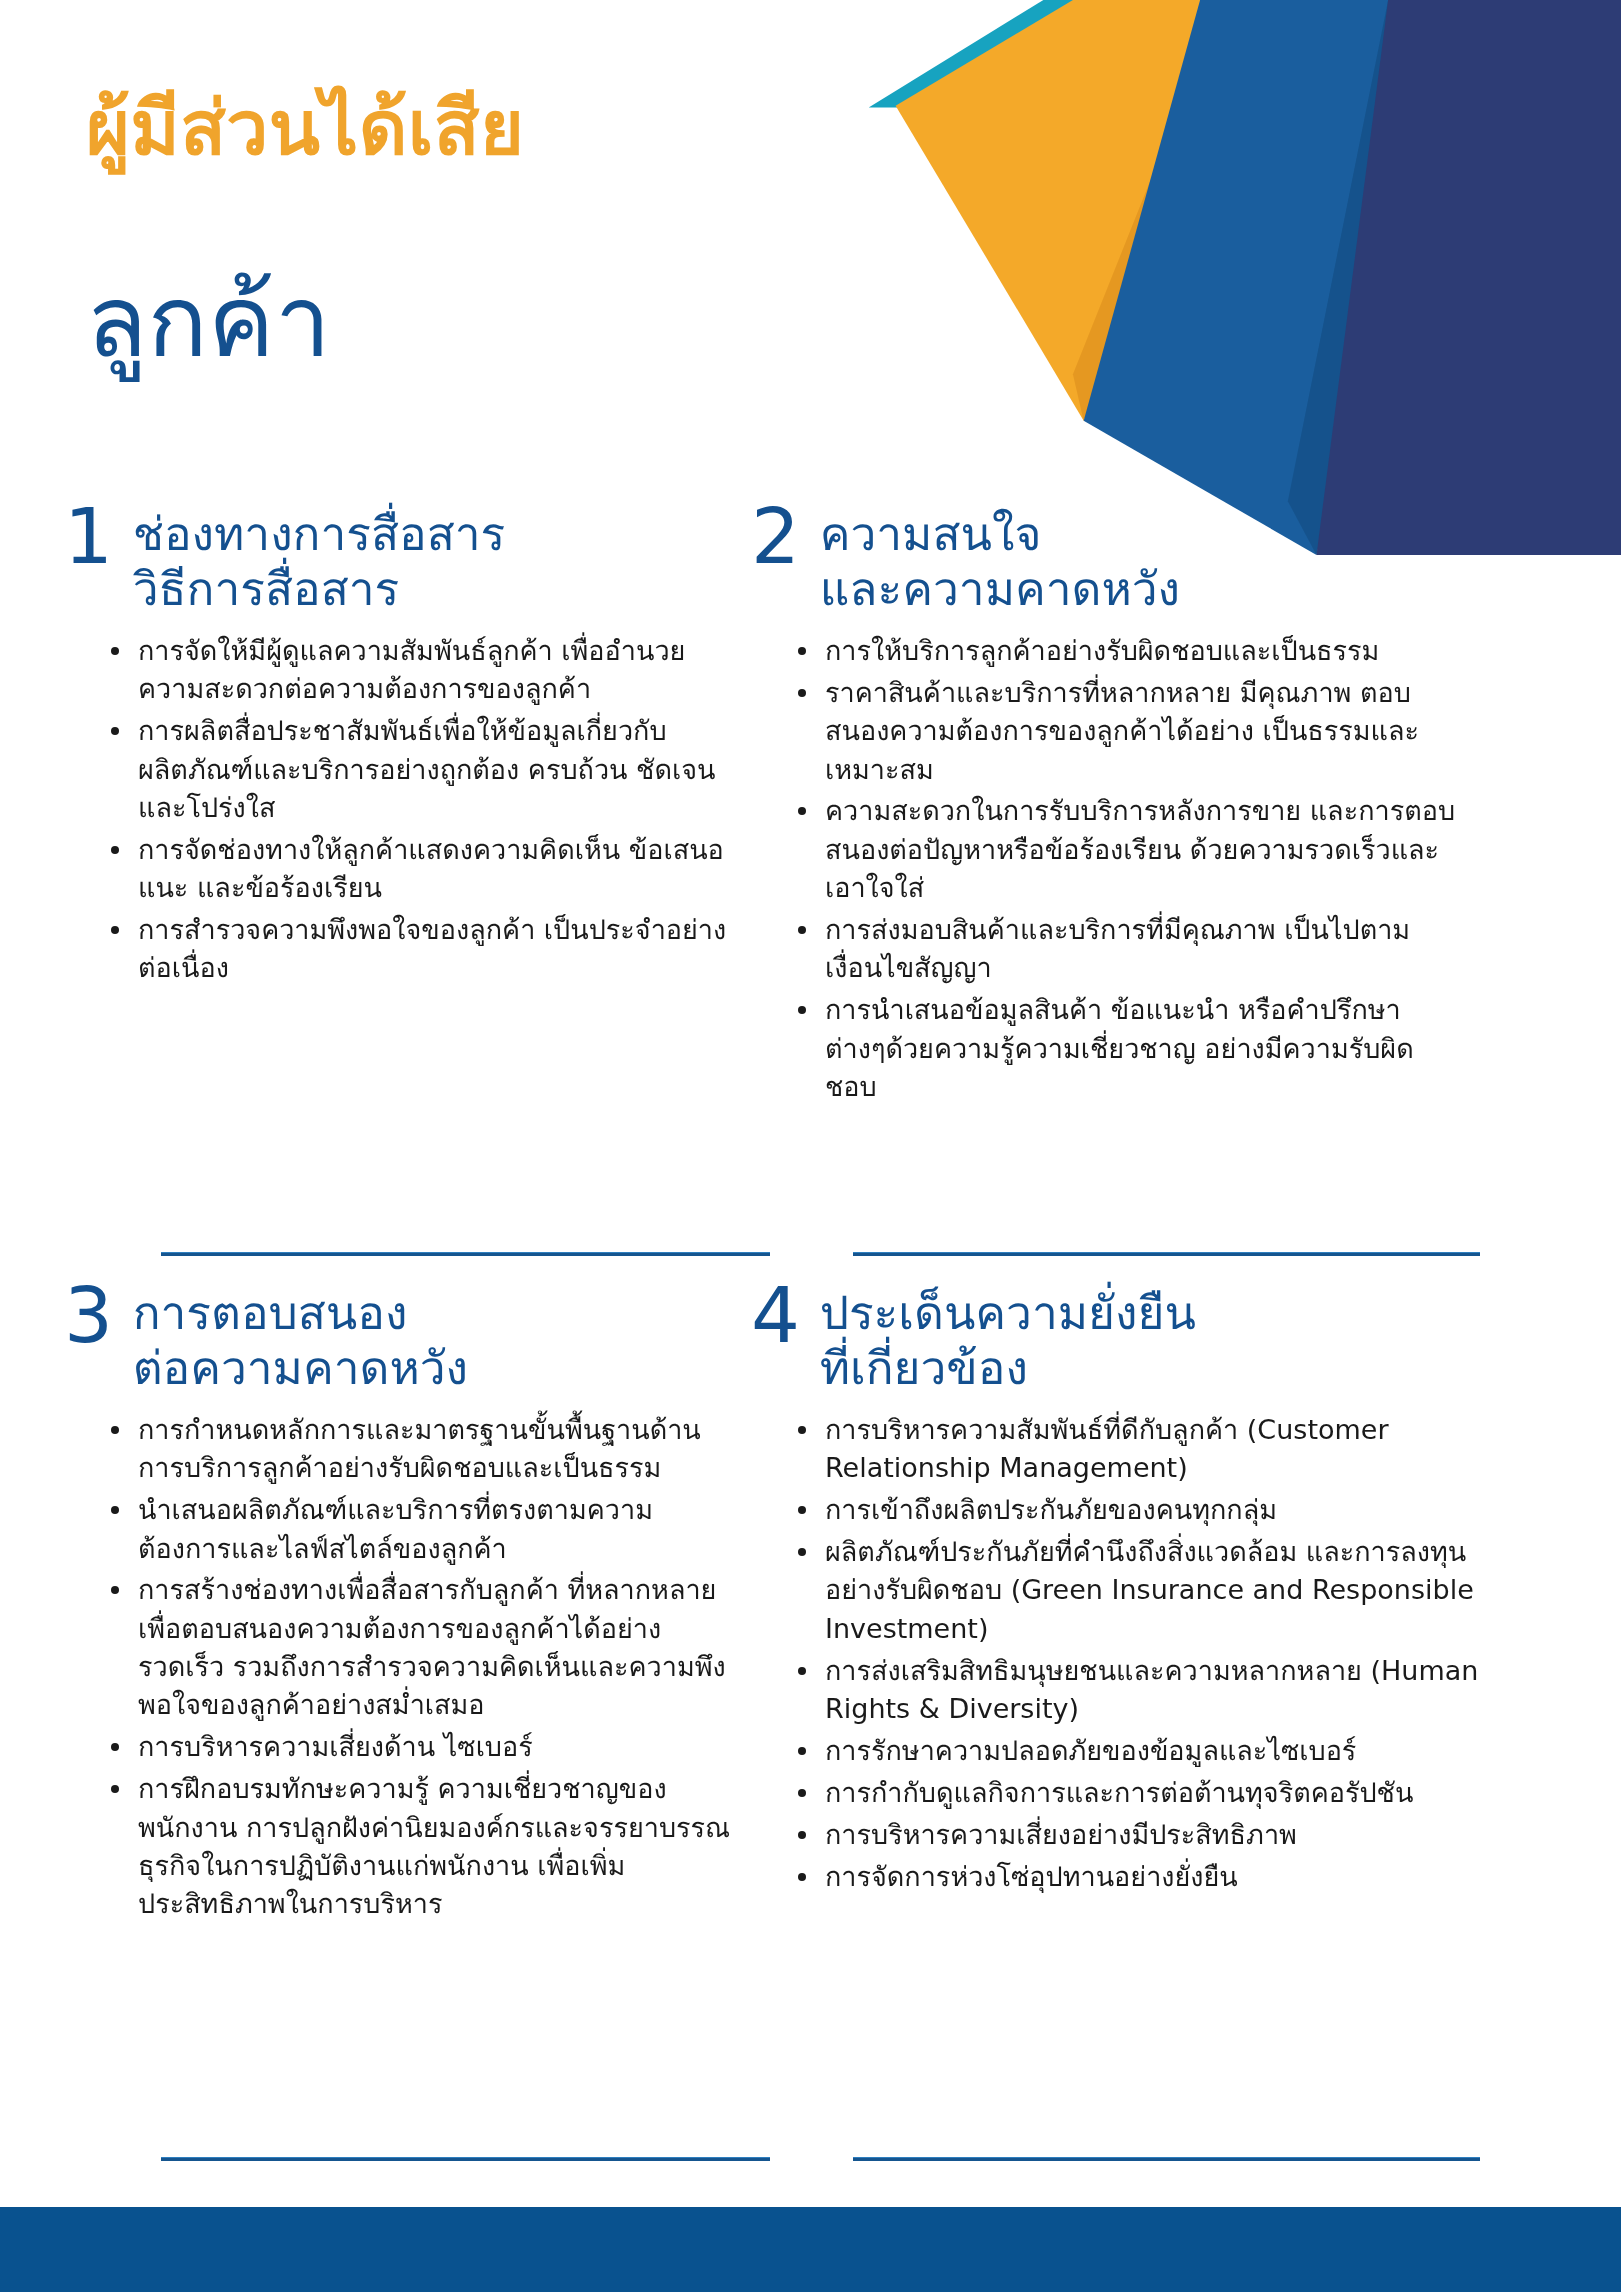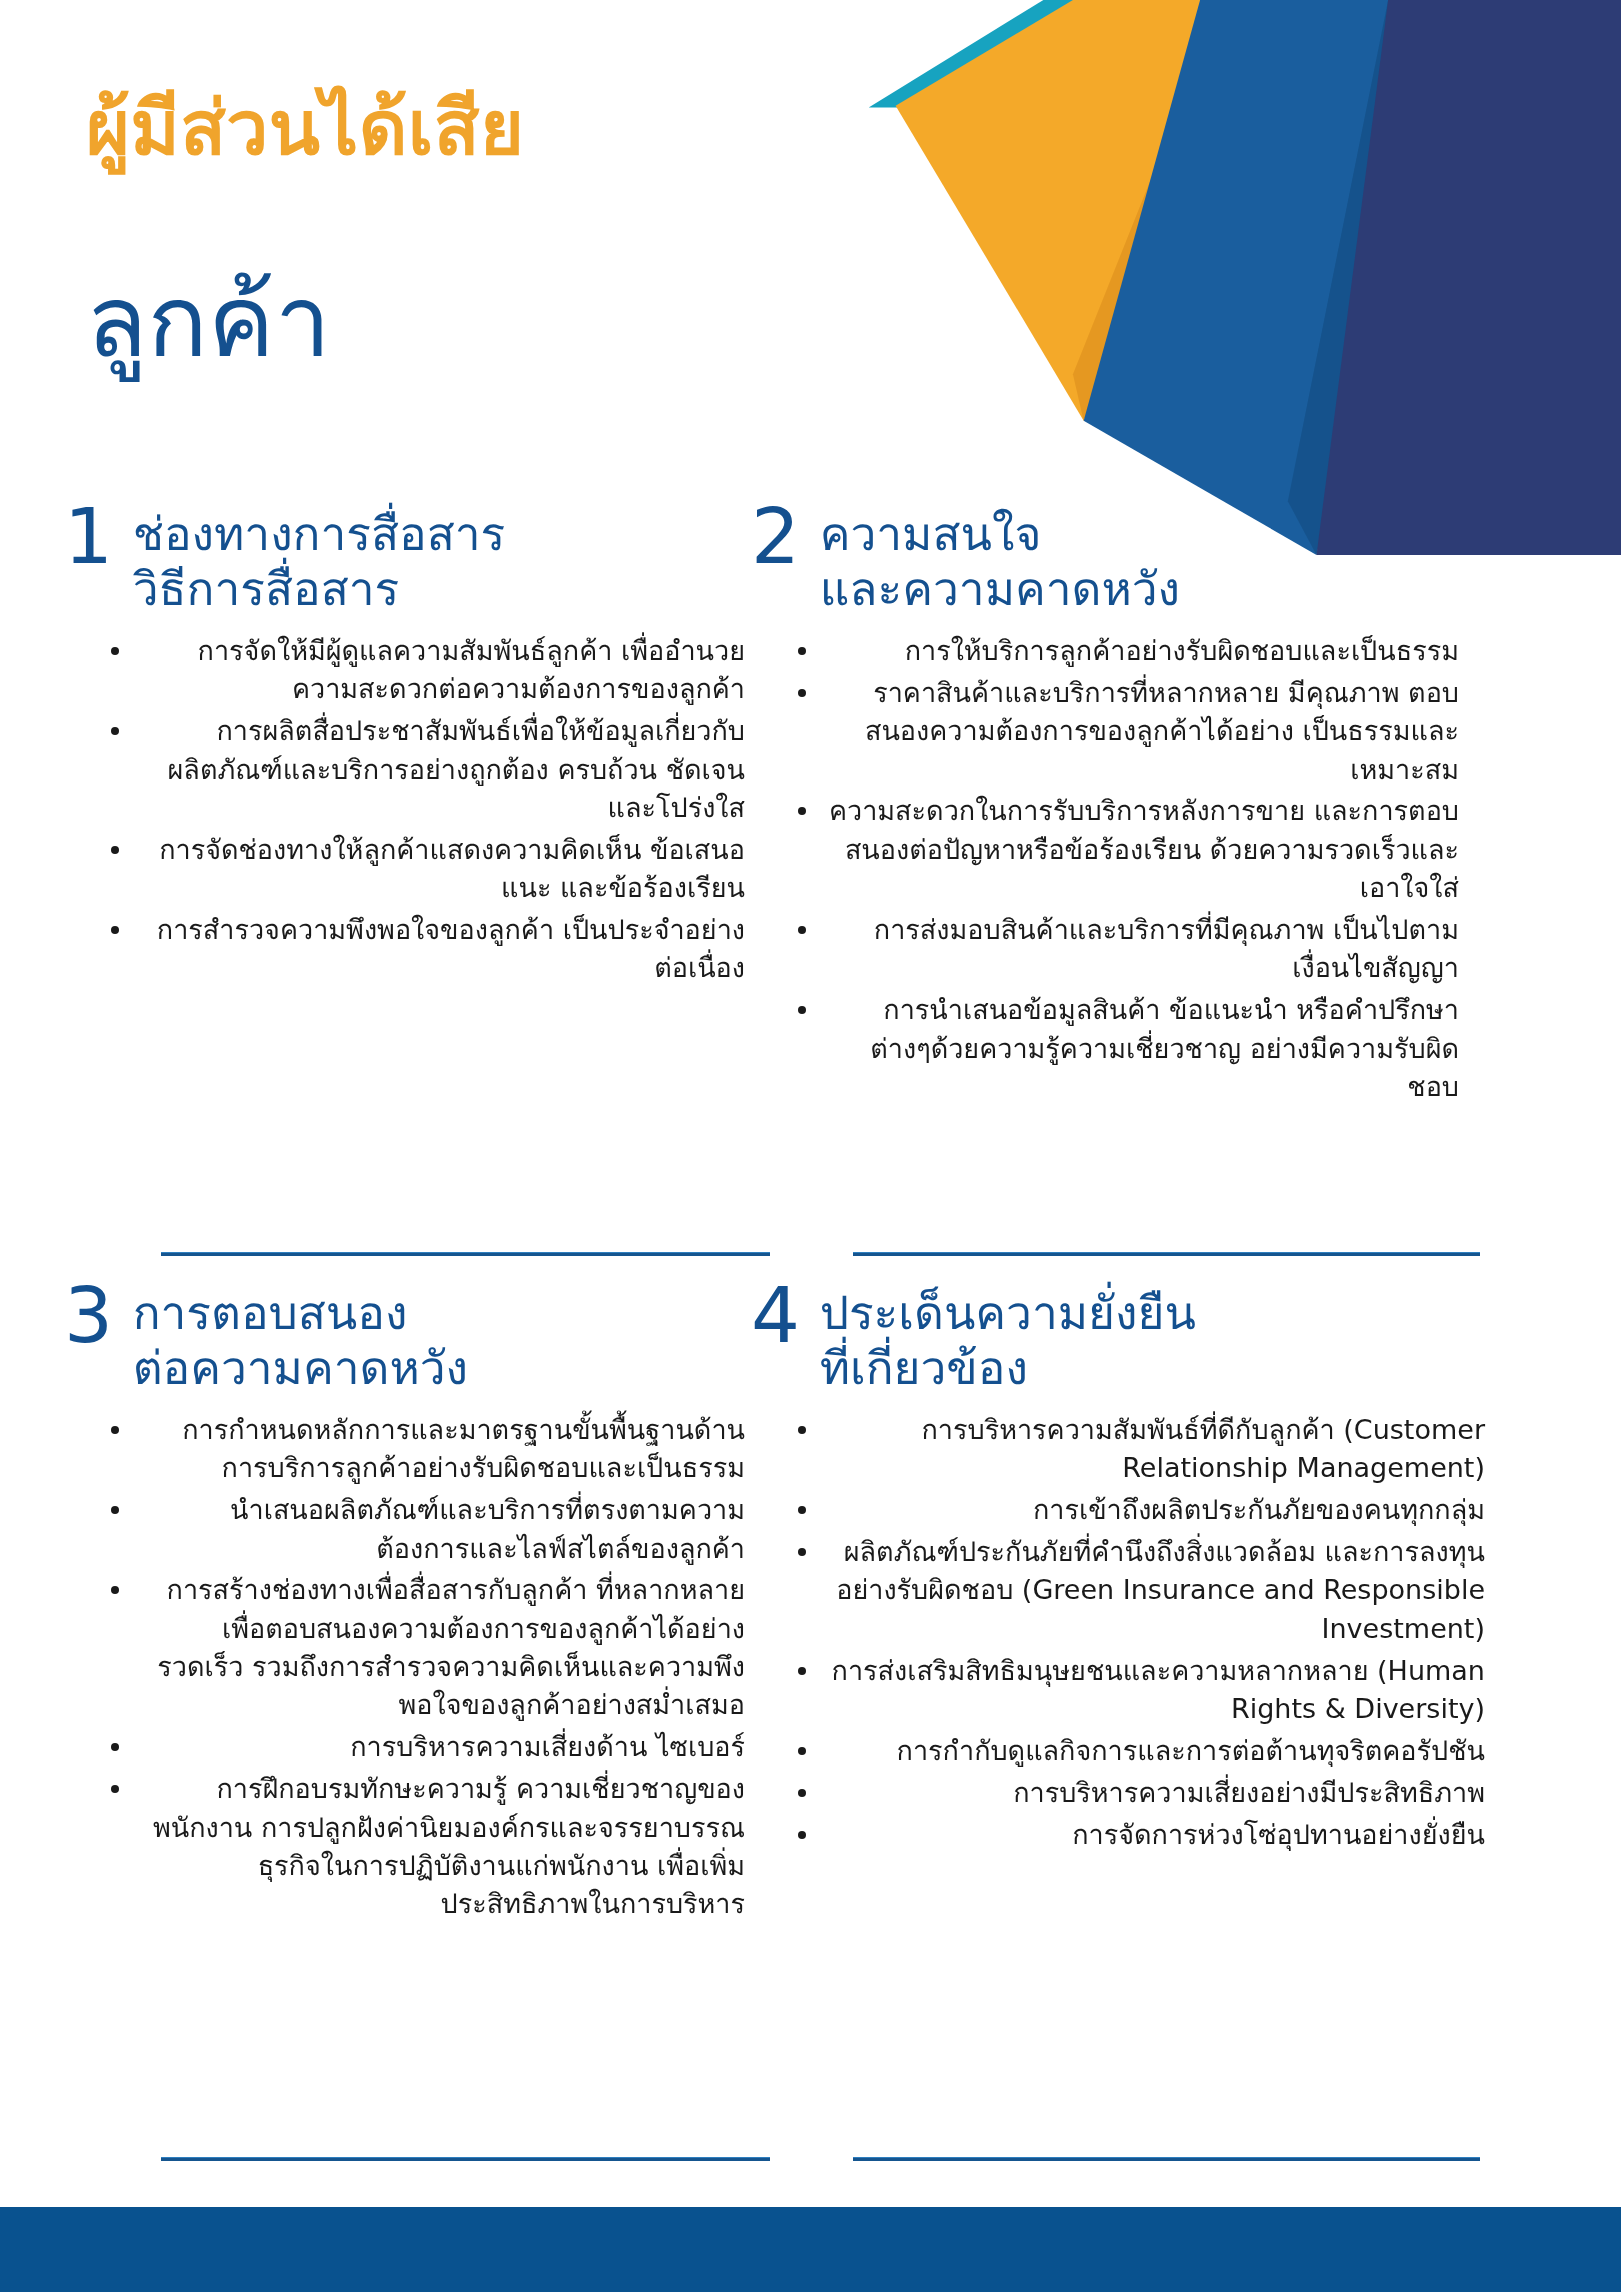--- a/index.html
+++ b/index.html
@@ -77,21 +77,20 @@
     color: #14508f;
     line-height: 1.18;
     padding-top: 5.4px;
   }
   .sec-title .ln { display: block; white-space: nowrap; }
 
   ul.bullets {
     margin: 16px 0 0 0;
     padding: 0 0 0 47px;
     list-style: none;
-    text-align: right;
   }
   ul.bullets li {
     position: relative;
     font-size: 27px;
     line-height: 1.42;
     color: #1a1a1a;
     margin-bottom: 3.6px;
     padding-left: 27px;
   }
   ul.bullets li::before {
@@ -208,20 +207,21 @@
       <div class="sec-title">
         <span class="ln">ประเด็นความยั่งยืน</span>
         <span class="ln">ที่เกี่ยวข้อง</span>
       </div>
     </div>
     <ul class="bullets">
       <li>การบริหารความสัมพันธ์ที่ดีกับลูกค้า (Customer Relationship Management)</li>
       <li>การเข้าถึงผลิตประกันภัยของคนทุกกลุ่ม</li>
       <li>ผลิตภัณฑ์ประกันภัยที่คำนึงถึงสิ่งแวดล้อม และการลงทุนอย่างรับผิดชอบ (Green Insurance and Responsible Investment)</li>
       <li>การส่งเสริมสิทธิมนุษยชนและความหลากหลาย (Human Rights &amp; Diversity)</li>
+      <li>การรักษาความปลอดภัยของข้อมูลและไซเบอร์</li>
       <li>การกำกับดูแลกิจการและการต่อต้านทุจริตคอรัปชัน</li>
       <li>การบริหารความเสี่ยงอย่างมีประสิทธิภาพ</li>
       <li>การจัดการห่วงโซ่อุปทานอย่างยั่งยืน</li>
     </ul>
   </div>
 
   <div class="rule" style="left: 161px; top: 2157px; width: 609px;"></div>
   <div class="rule" style="left: 853px; top: 2157px; width: 627px;"></div>
 
   <div class="footer-bar"></div>

